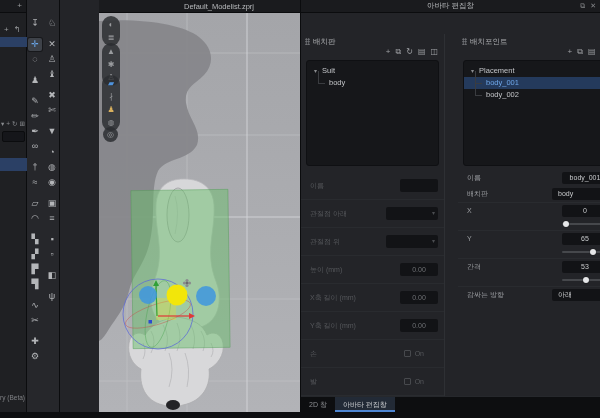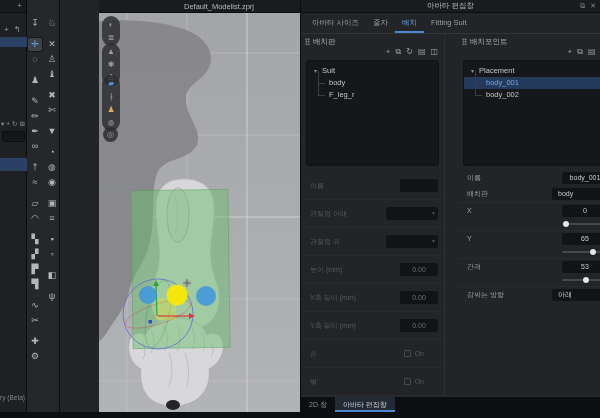--- a/index.html
+++ b/index.html
@@ -287,26 +287,20 @@
   </div>
 
   <div class="right-panel">
     <div class="rp-titlebar">
       <span class="rp-title">아바타 편집창</span>
       <span class="rp-win-icons">
         <span>⧉</span>
         <span>✕</span>
       </span>
     </div>
-    <div class="rp-tabs">
-      <div class="rtab">아바타 사이즈</div>
-      <div class="rtab">줄자</div>
-      <div class="rtab active">배치</div>
-      <div class="rtab">Fitting Suit</div>
-    </div>
 
     <div class="rp-body">
 
       <div class="pcol left">
         <div class="sec-head">
           <span class="handle"></span>
           <span class="sec-title">배치판</span>
         </div>
         <div class="sec-icons">
           <span>+</span>
@@ -314,21 +308,20 @@
           <span>↻</span>
           <span>▤</span>
           <span>◫</span>
         </div>
         <div class="tree-box">
           <div class="tree-root">
             <span class="exp">▾</span>
             <span>Suit</span>
           </div>
           <div class="tree-item">body</div>
-          <div class="tree-item">F_leg_r</div>
         </div>
         <div class="props">
           <div class="prow">
             <span class="plabel">이름</span>
             <span class="pinput"></span>
           </div>
           <div class="prow">
             <span class="plabel">관절점 아래</span>
             <span class="pselect">
                 <span class="caret">▾</span>

